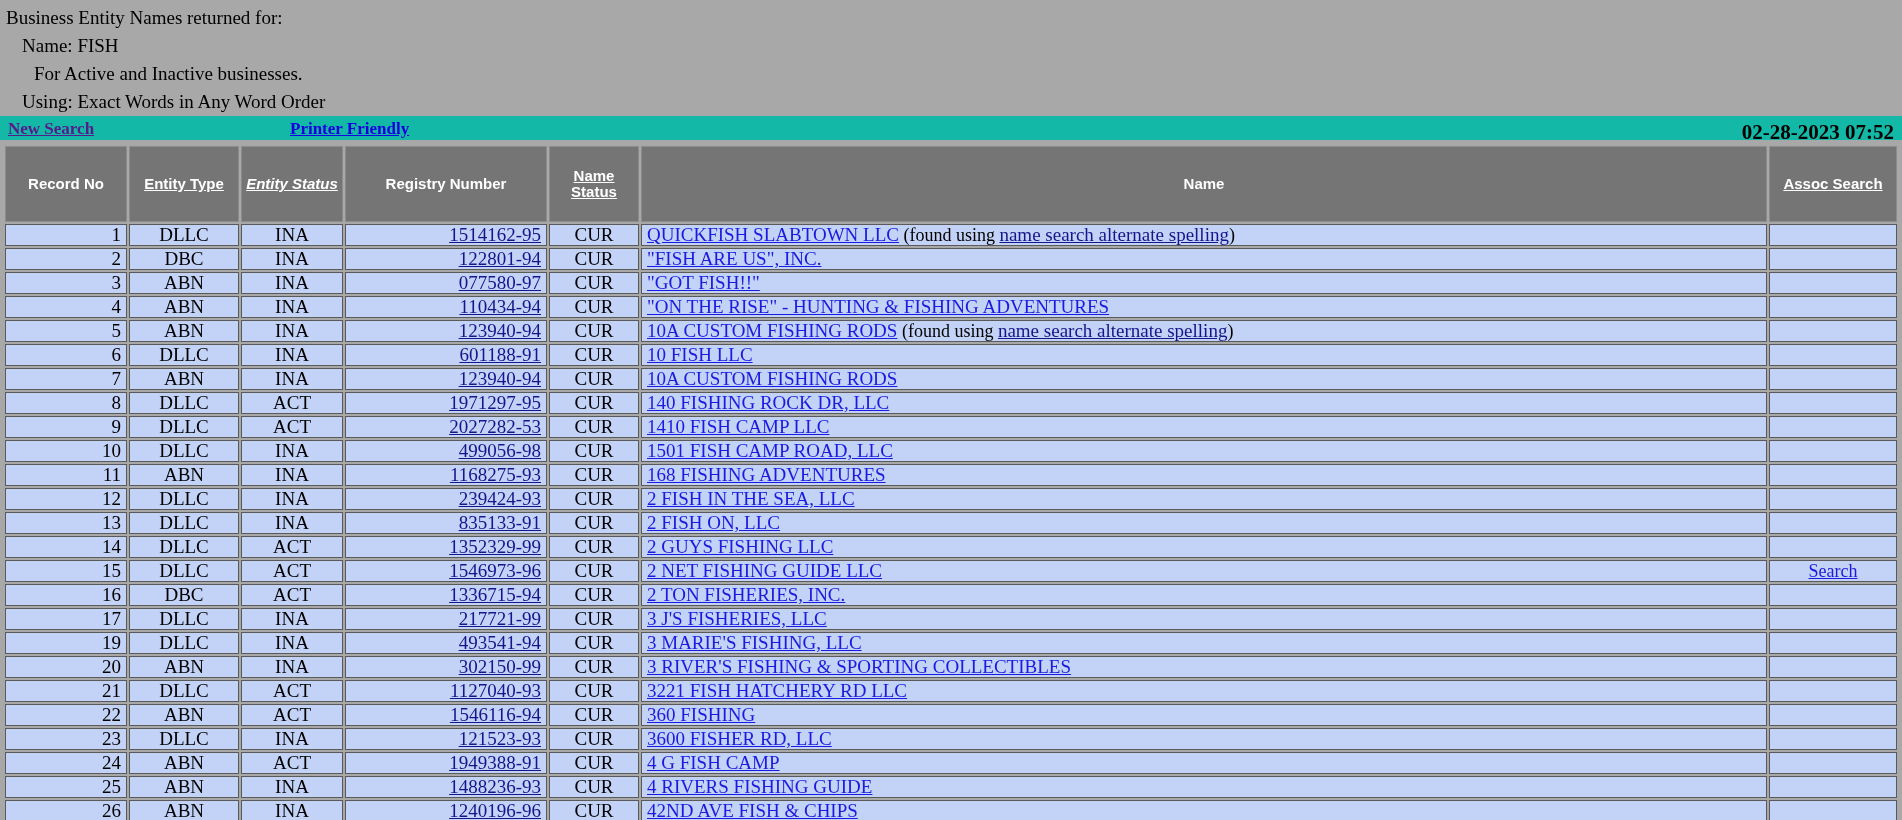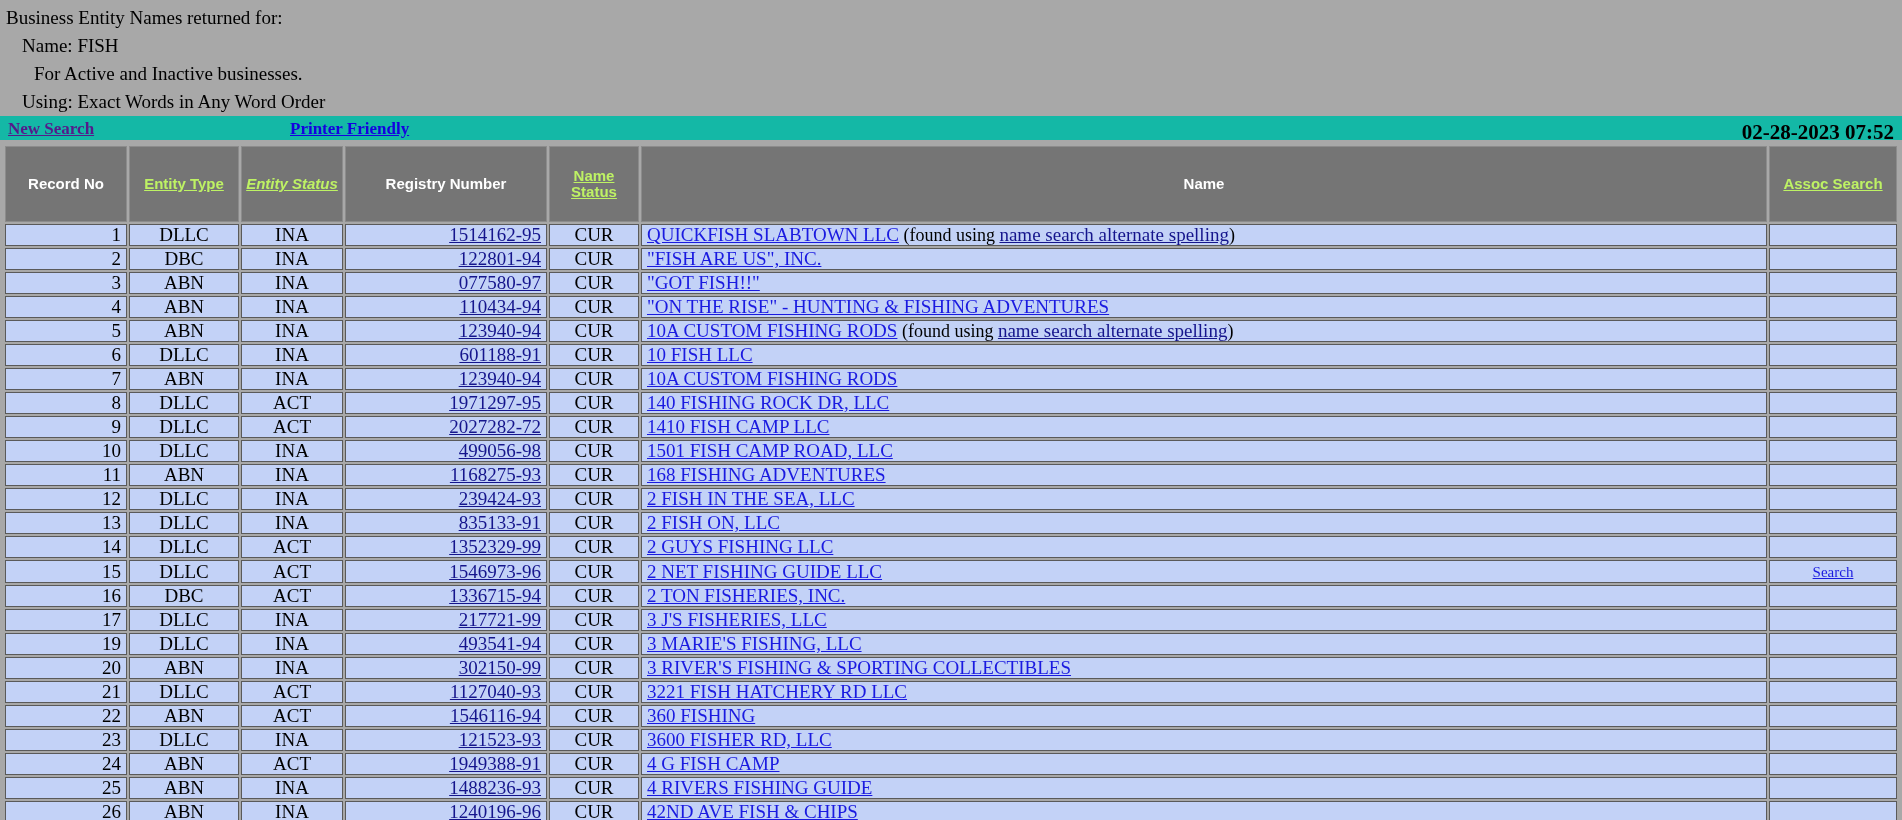--- a/index.html
+++ b/index.html
@@ -77,21 +77,21 @@
     font-family: "Liberation Sans", "DejaVu Sans", sans-serif;
     font-size: 15px;
     font-weight: bold;
     padding: 21px 4px;
     text-align: center;
     vertical-align: middle;
     border: 1px solid #8c8c8c;
     line-height: 16px;
   }
   #results-table th a {
-    color: #bef264;
+    color: #ffffff;
     text-decoration: underline;
   }
   #results-table td {
     background: #c3d2f7;
     color: #000000;
     font-size: 19px;
     line-height: 20px;
     padding: 0px 5px;
     border: 1px solid #5a5a5a;
     height: 20px;
@@ -125,21 +125,21 @@
     color: #000000;
     font-size: 18px;
   }
   a.alt-link {
     color: #15158c;
     text-decoration: underline;
   }
   a.assoc-link {
     color: #1a1ae0;
     text-decoration: underline;
-    font-size: 15px;
+    font-size: 18px;
   }
 </style>
 </head>
 <body>
 
 <div id="header">
   <div class="hdr-line l1">Business Entity Names returned for:</div>
   <div class="hdr-line l2">Name: FISH</div>
   <div class="hdr-line l4">For Active and Inactive businesses.</div>
   <div class="hdr-line l3">Using: Exact Words in Any Word Order</div>
@@ -247,21 +247,21 @@
         <td class="c-entstatus">ACT</td>
         <td class="c-regnum"><a class="reg-link" href="#">1971297-95</a></td>
         <td class="c-namestat">CUR</td>
         <td class="c-name"><a class="cell-link" href="#">140 FISHING ROCK DR, LLC</a></td>
         <td class="c-assoc"></td>
       </tr>
       <tr>
         <td class="c-recno">9</td>
         <td class="c-enttype">DLLC</td>
         <td class="c-entstatus">ACT</td>
-        <td class="c-regnum"><a class="reg-link" href="#">2027282-72</a></td>
+        <td class="c-regnum"><a class="reg-link" href="#">2027282-53</a></td>
         <td class="c-namestat">CUR</td>
         <td class="c-name"><a class="cell-link" href="#">1410 FISH CAMP LLC</a></td>
         <td class="c-assoc"></td>
       </tr>
       <tr>
         <td class="c-recno">10</td>
         <td class="c-enttype">DLLC</td>
         <td class="c-entstatus">INA</td>
         <td class="c-regnum"><a class="reg-link" href="#">499056-98</a></td>
         <td class="c-namestat">CUR</td>

